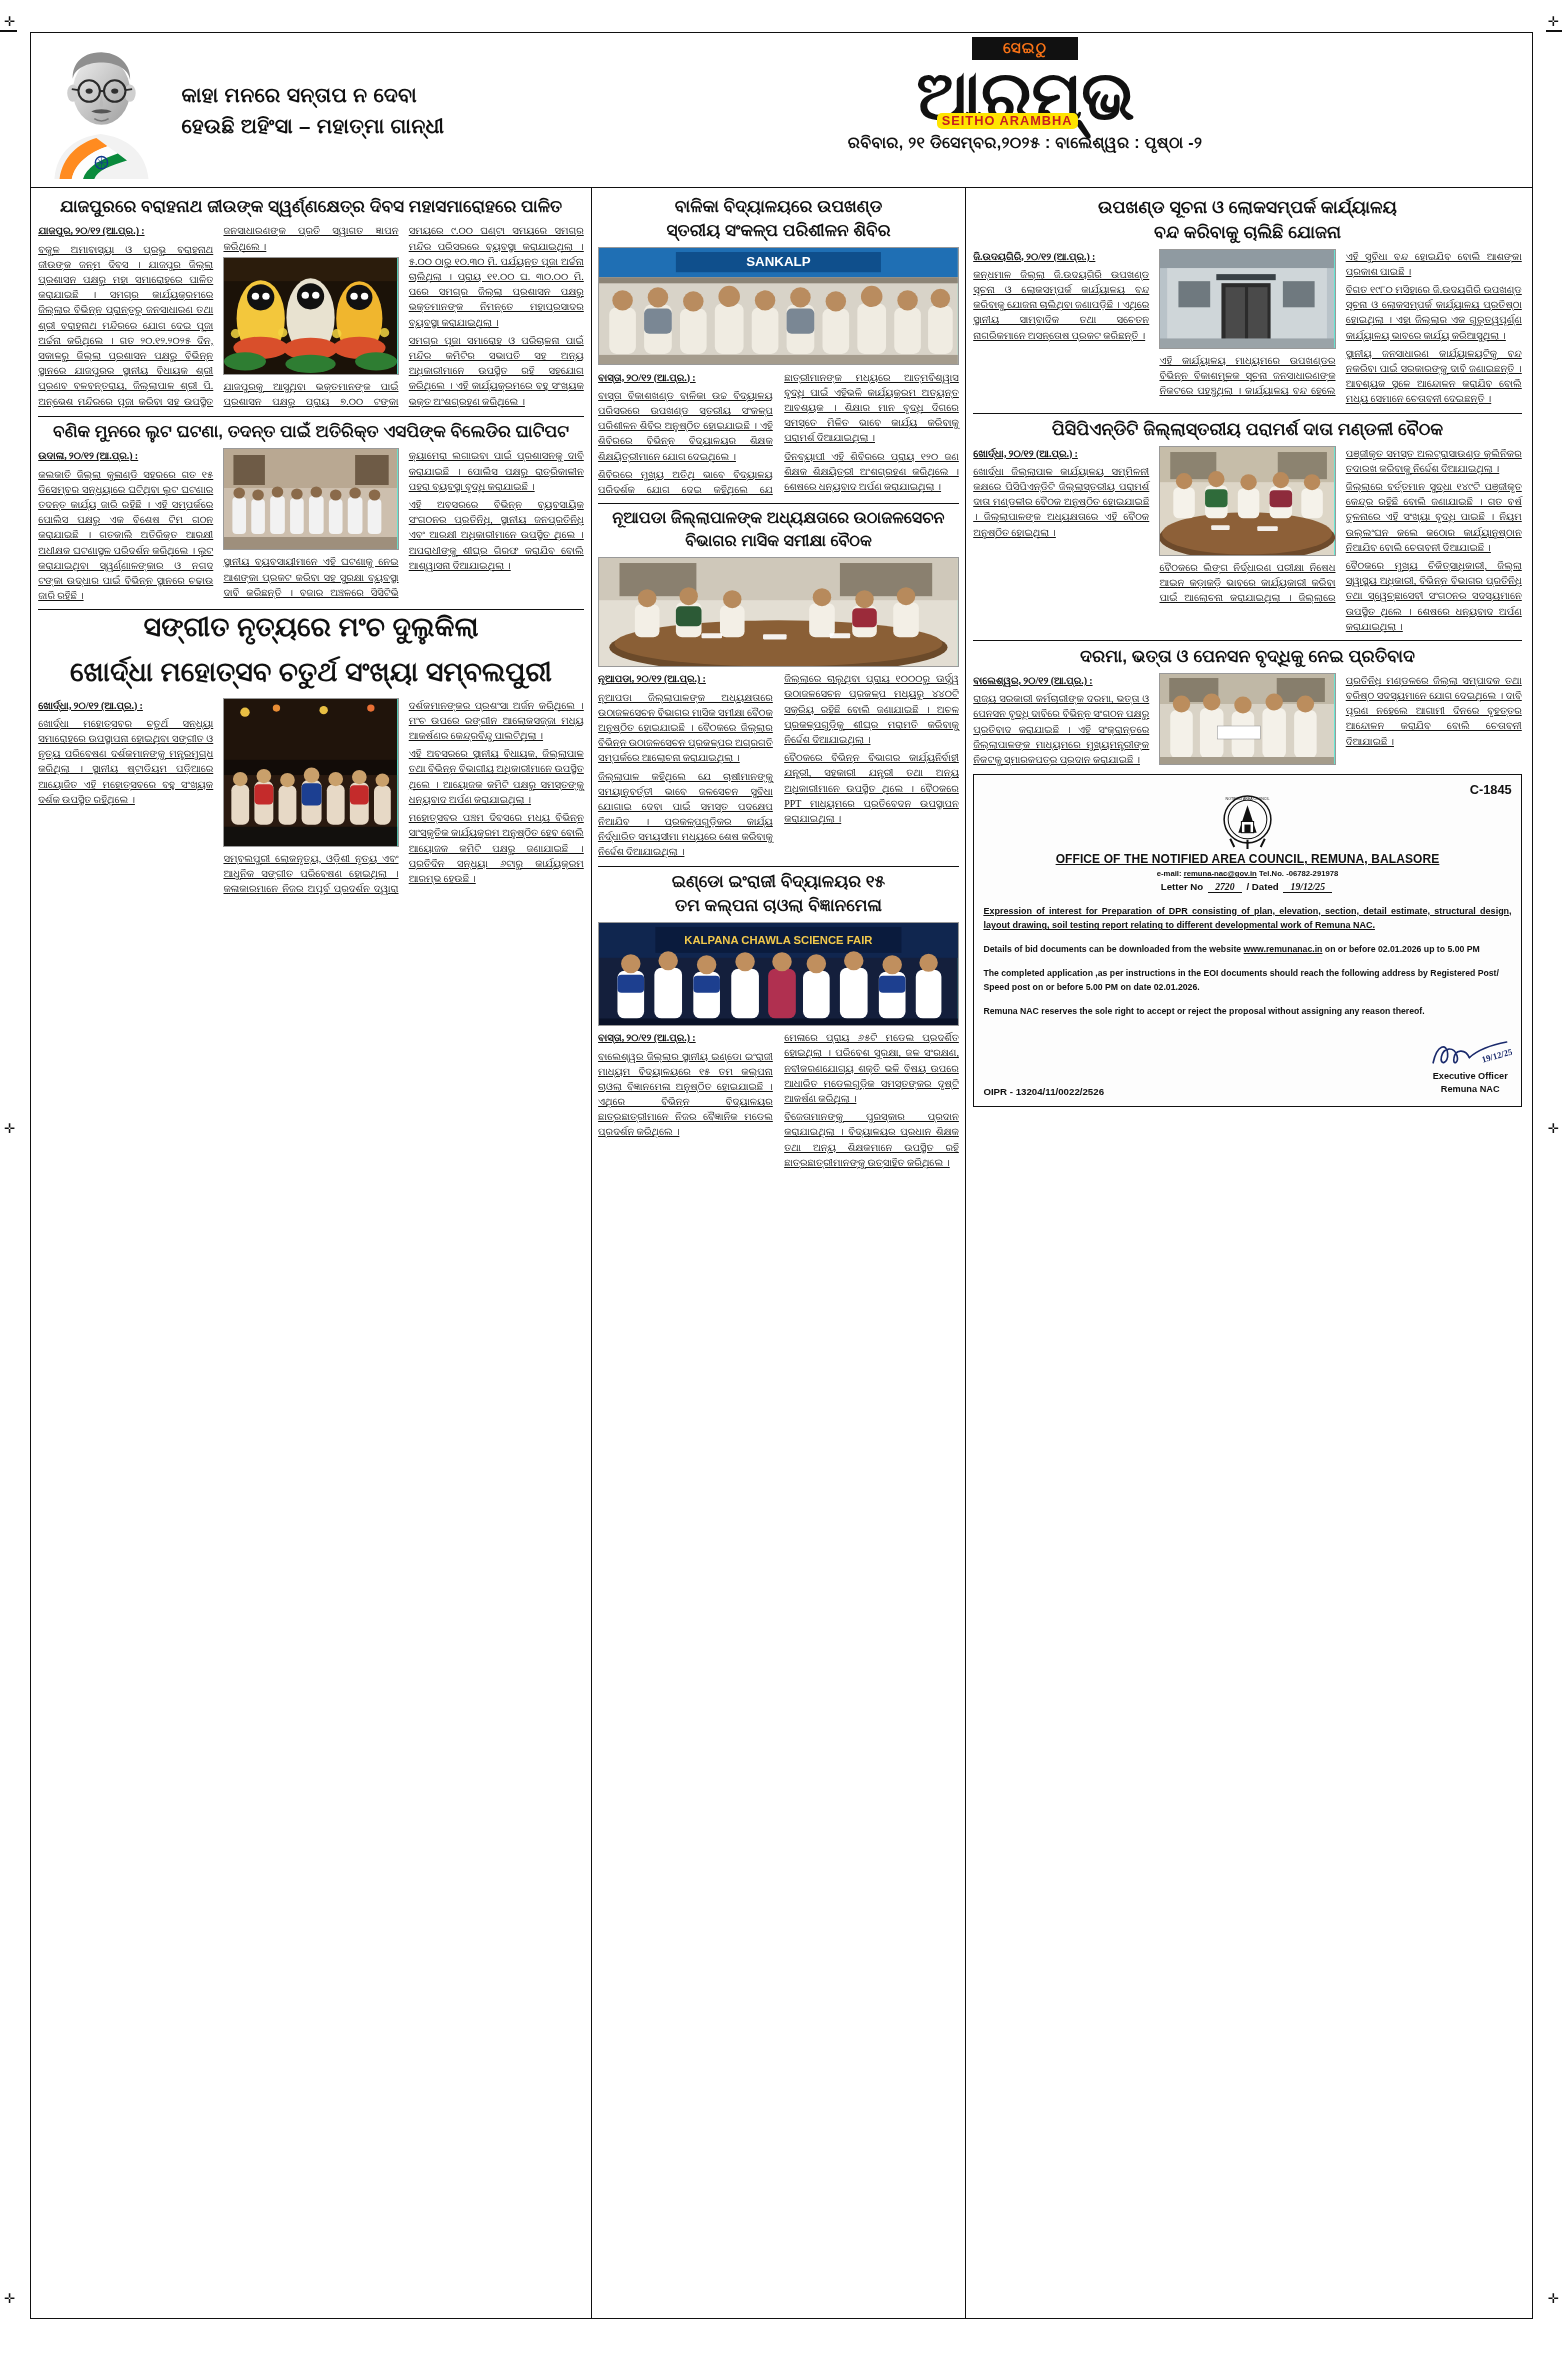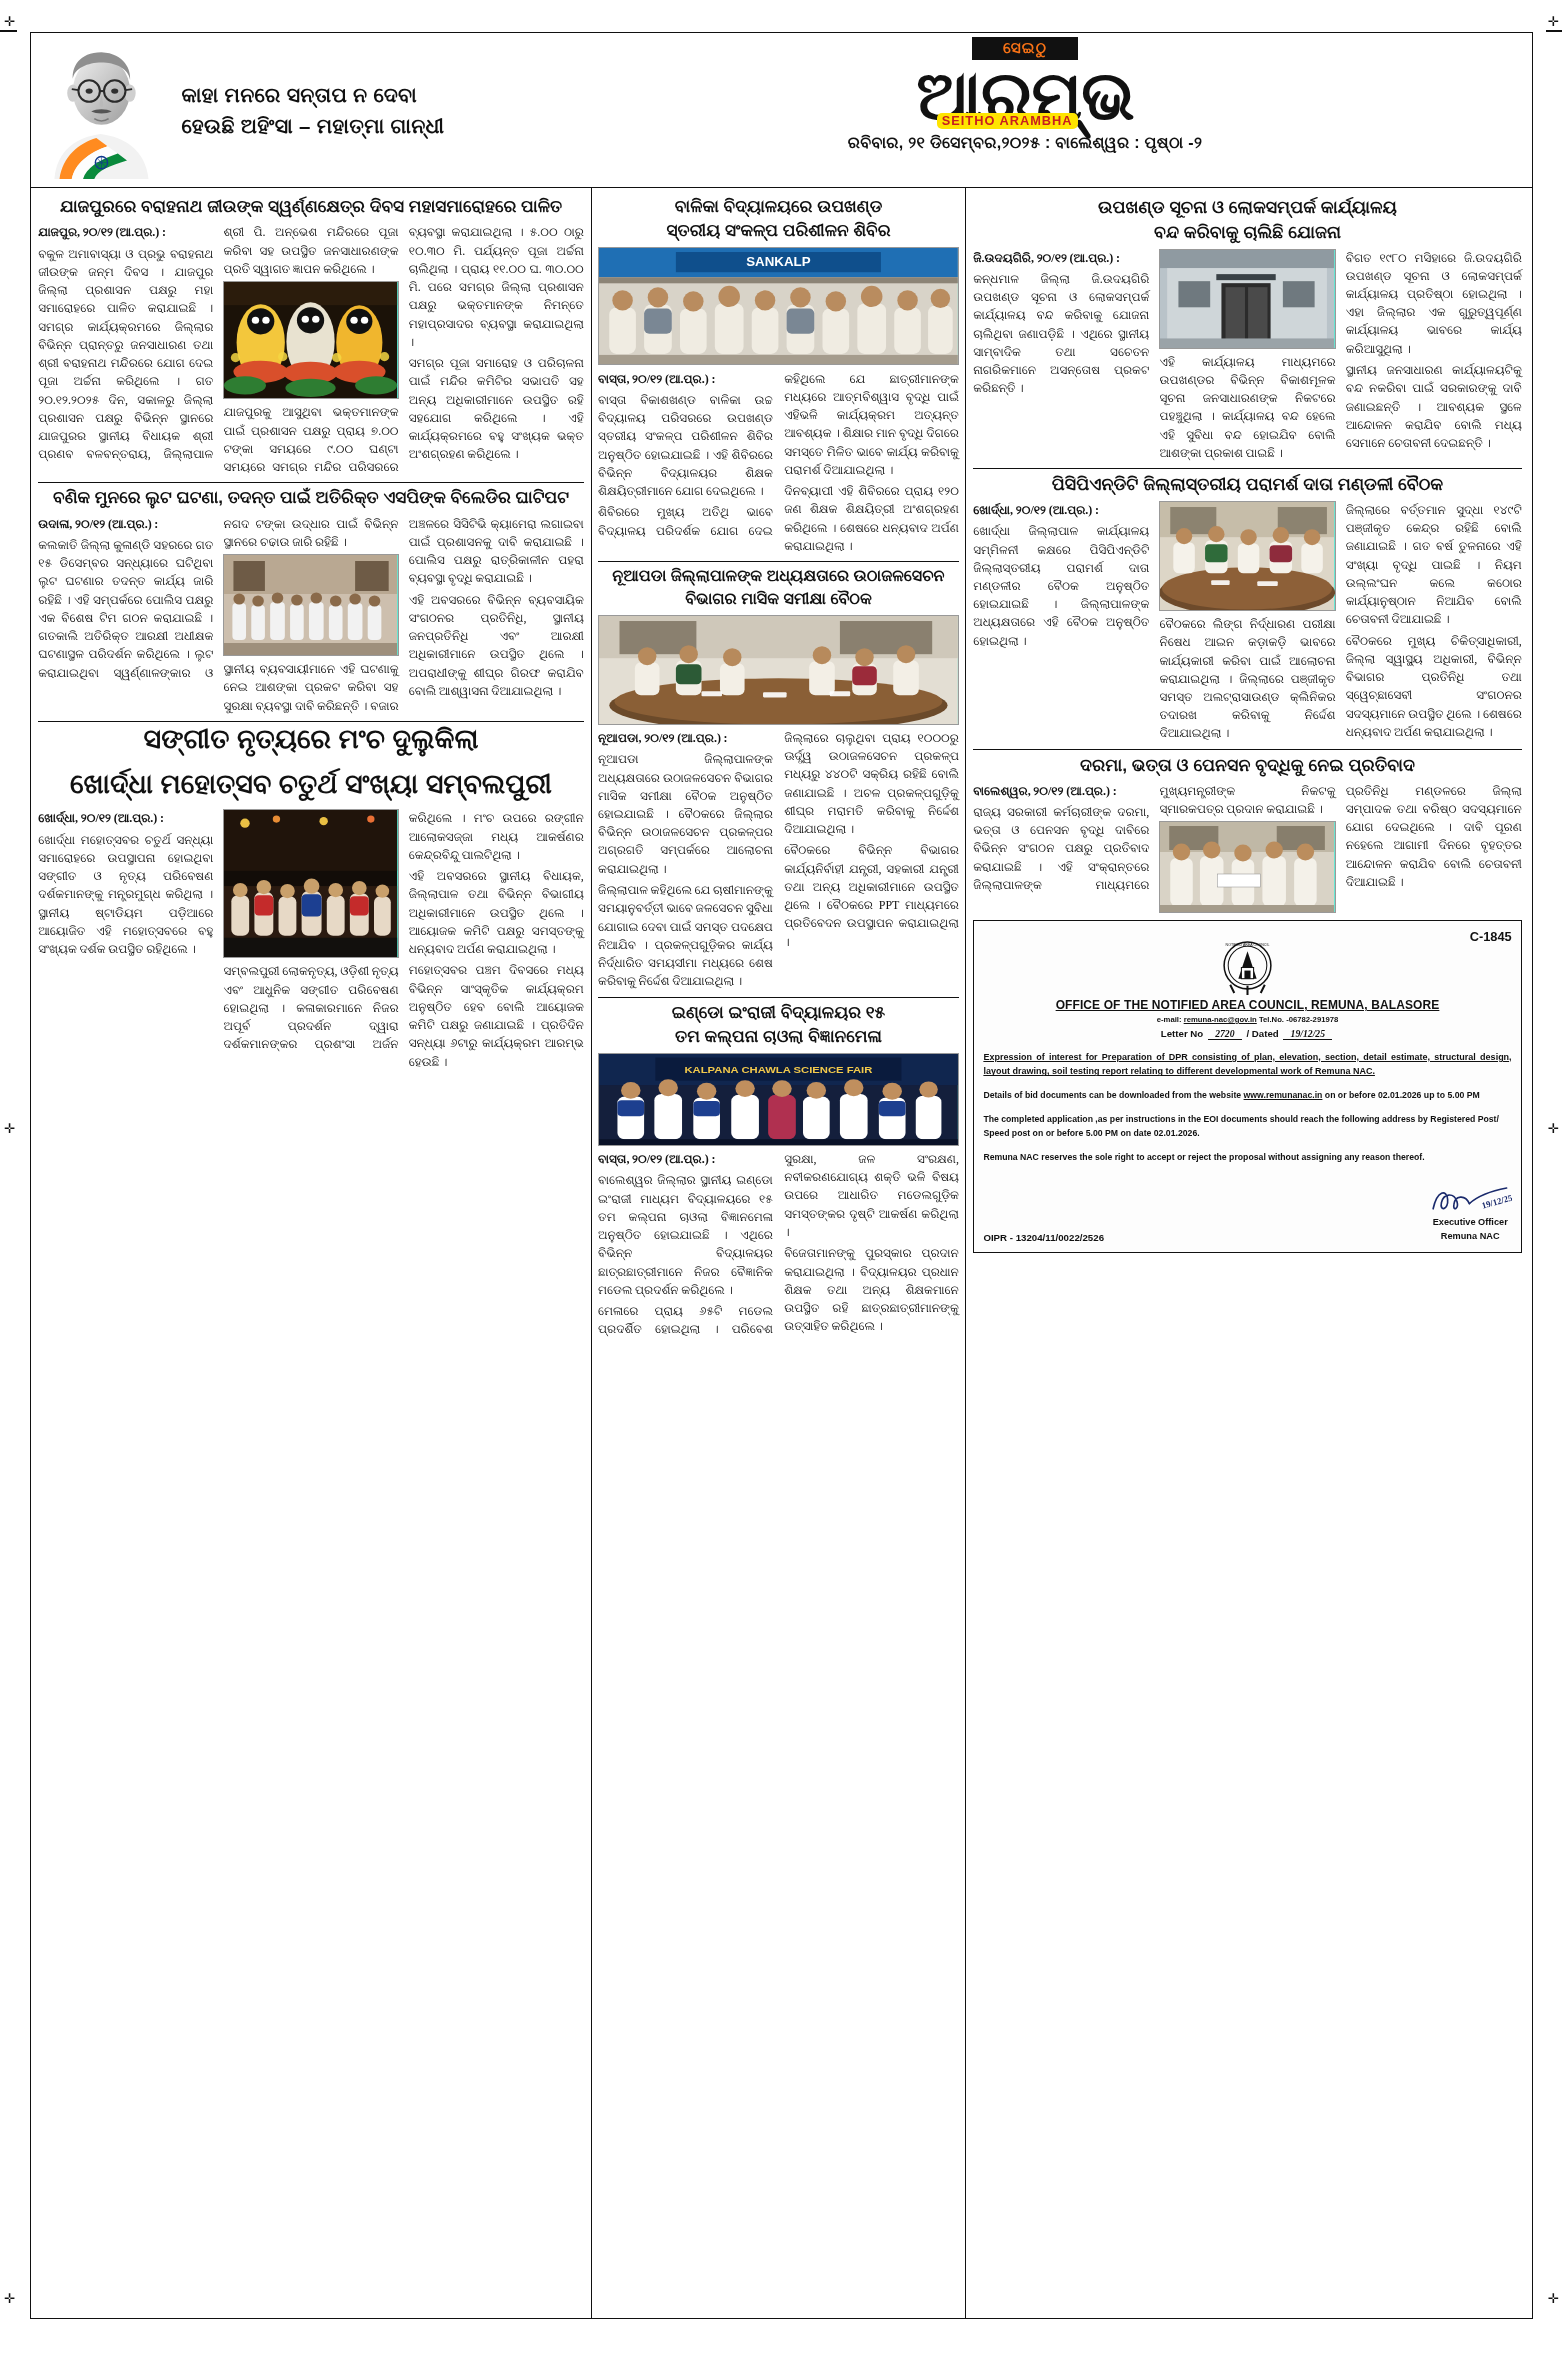--- a/index.html
+++ b/index.html
@@ -71,23 +71,24 @@
   .hl.h2{font-size:17px;}
   .hl.h3{font-size:17.4px;}
   .hl.big{font-size:27px;line-height:1.35;margin:8.2px 0 7.2px;}
   .hl.med{font-size:16px;}
 
   .rule{border-top:1px solid #111;margin:6.1px 0 4.1px;}
 
   .cols2{column-count:2;column-gap:11.3px;column-rule:0;}
   .cols3{column-count:3;column-gap:10.2px;}
   p.body{
-    font-family:"Liberation Serif",serif;font-size:12px;line-height:1.52;
+    font-family:"Liberation Serif",serif;font-size:10px;line-height:1.52;
     text-align:justify;margin:0 0 3.1px 0;color:#111;word-spacing:-0.3px;
     hyphens:none;
+    text-decoration:underline;
   }
   .figure{margin:2px 0 4.1px;}
   .ph{
     width:100%;background:#5eead4;position:relative;overflow:hidden;
     border:0.5px solid #999;box-sizing:border-box;text-align:right;
   }
   .ph svg{display:block;width:100%;height:100%;}
 
   
   .advert{
@@ -475,21 +476,21 @@
             <p class="body">ବୈଠକରେ ବିଭିନ୍ନ ବିଭାଗର କାର୍ଯ୍ୟନିର୍ବାହୀ ଯନ୍ତ୍ରୀ, ସହକାରୀ ଯନ୍ତ୍ରୀ ତଥା ଅନ୍ୟ ଅଧିକାରୀମାନେ ଉପସ୍ଥିତ ଥିଲେ । ବୈଠକରେ PPT ମାଧ୍ୟମରେ ପ୍ରତିବେଦନ ଉପସ୍ଥାପନ କରାଯାଇଥିଲା ।</p>
           </div>
         </div>
 
         <div class="rule"></div>
 
         <div>
           <div class="hl h2">ଇଣ୍ଡୋ ଇଂରାଜୀ ବିଦ୍ୟାଳୟର ୧୫</div>
           <div class="hl h2" style="margin-top:-3.1px">ତମ କଲ୍ପନା ଚାଓଲା ବିଜ୍ଞାନମେଳା</div>
           <div class="figure">
-            <div class="ph" style="height:93px">
+            <div class="ph" style="height:104px">
               <svg viewBox="0 0 700 205" preserveAspectRatio="none" xmlns="http://www.w3.org/2000/svg">
                 <rect width="700" height="205" fill="#141f3c"></rect>
                 <rect x="0" y="0" width="700" height="70" fill="#10264f"></rect>
                 <rect x="110" y="8" width="480" height="52" fill="#0a1b3d"></rect>
                 <text x="350" y="42" font-family="Liberation Sans, sans-serif" font-size="22" font-weight="bold" fill="#f2c94c" text-anchor="middle">KALPANA CHAWLA SCIENCE FAIR</text>
                 <g>
                   <g fill="#ffffff">
                       <rect x="36" y="96" width="52" height="96" rx="14"></rect>
                       <rect x="108" y="90" width="54" height="102" rx="14"></rect>
                       <rect x="184" y="98" width="52" height="94" rx="14"></rect>

